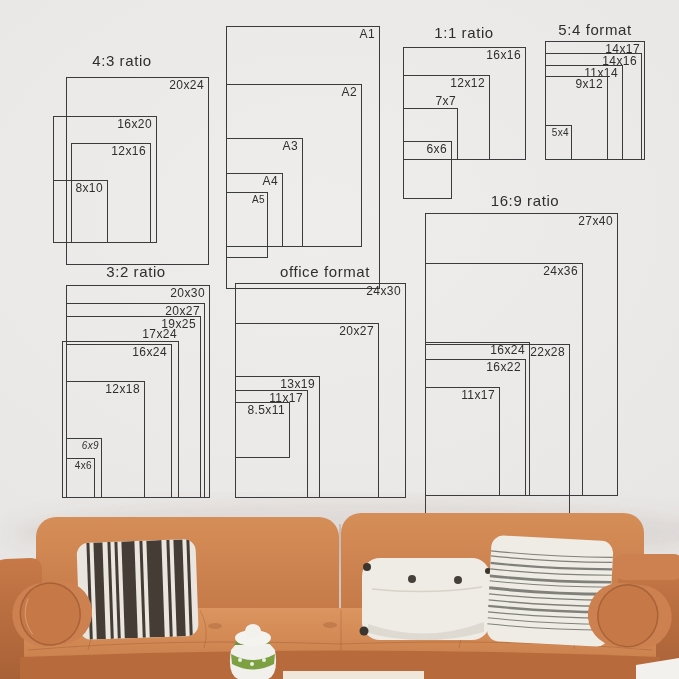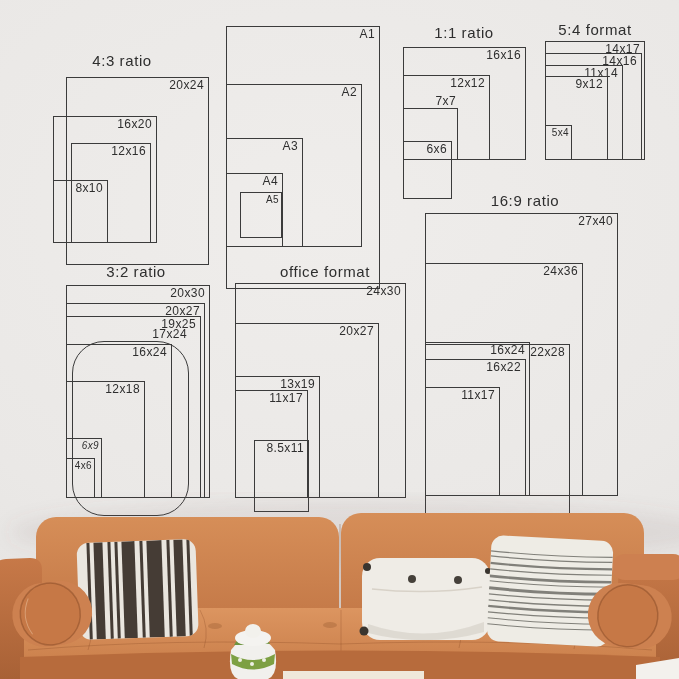--- a/index.html
+++ b/index.html
@@ -51,21 +51,21 @@
         </div>
         <div class="size-rect" style="left: 226px; top: 84px; width: 136px; height: 163px; padding-left: 44px;">
           <span class="size-label">A2</span>
         </div>
         <div class="size-rect" style="left: 226px; top: 138px; width: 77px; height: 109px;">
           <span class="size-label">A3</span>
         </div>
         <div class="size-rect" style="left: 226px; top: 173px; width: 57px; height: 74px;">
           <span class="size-label">A4</span>
         </div>
-        <div class="size-rect" style="left: 226px; top: 192px; width: 42px; height: 46px; margin-left: 14px;">
+        <div class="size-rect" style="left: 226px; top: 192px; width: 42px; height: 66px;">
           <span class="size-label small">A5</span>
         </div>
       </div>
       <div>
         <div class="group-title" style="left: 464px; top: 24px;">1:1 ratio</div>
         <div class="size-rect" style="left: 403px; top: 47px; width: 123px; height: 113px;">
           <span class="size-label">16x16</span>
         </div>
         <div class="size-rect" style="left: 403px; top: 75px; width: 87px; height: 85px;">
           <span class="size-label">12x12</span>
@@ -99,21 +99,21 @@
         <div class="group-title" style="left: 136px; top: 263px;">3:2 ratio</div>
         <div class="size-rect" style="left: 66px; top: 285px; width: 144px; height: 213px;">
           <span class="size-label">20x30</span>
         </div>
         <div class="size-rect" style="left: 66px; top: 303px; width: 139px; height: 195px;">
           <span class="size-label">20x27</span>
         </div>
         <div class="size-rect" style="left: 66px; top: 316px; width: 135px; height: 182px;">
           <span class="size-label">19x25</span>
         </div>
-        <div class="size-rect" style="left: 72px; top: 341px; width: 117px; height: 175px; border-radius: 32px;">
+        <div class="size-rect" style="left: 62px; top: 341px; width: 117px; height: 157px;">
           <span class="size-label above">17x24</span>
         </div>
         <div class="size-rect" style="left: 66px; top: 344px; width: 106px; height: 154px;">
           <span class="size-label">16x24</span>
         </div>
         <div class="size-rect" style="left: 66px; top: 381px; width: 79px; height: 117px;">
           <span class="size-label">12x18</span>
         </div>
         <div class="size-rect" style="left: 66px; top: 438px; width: 36px; height: 60px; font-style: italic;">
           <span class="size-label small">6x9</span>
@@ -129,21 +129,21 @@
         </div>
         <div class="size-rect" style="left: 235px; top: 323px; width: 144px; height: 175px;">
           <span class="size-label">20x27</span>
         </div>
         <div class="size-rect" style="left: 235px; top: 376px; width: 85px; height: 122px;">
           <span class="size-label">13x19</span>
         </div>
         <div class="size-rect" style="left: 235px; top: 390px; width: 73px; height: 108px;">
           <span class="size-label">11x17</span>
         </div>
-        <div class="size-rect" style="left: 235px; top: 440px; width: 55px; height: 72px; margin-left: 19px;">
+        <div class="size-rect" style="left: 235px; top: 402px; width: 55px; height: 56px;">
           <span class="size-label">8.5x11</span>
         </div>
       </div>
       <div>
         <div class="group-title" style="left: 525px; top: 192px;">16:9 ratio</div>
         <div class="size-rect" style="left: 425px; top: 213px; width: 193px; height: 283px;">
           <span class="size-label">27x40</span>
         </div>
         <div class="size-rect" style="left: 425px; top: 263px; width: 158px; height: 233px;">
           <span class="size-label">24x36</span>

